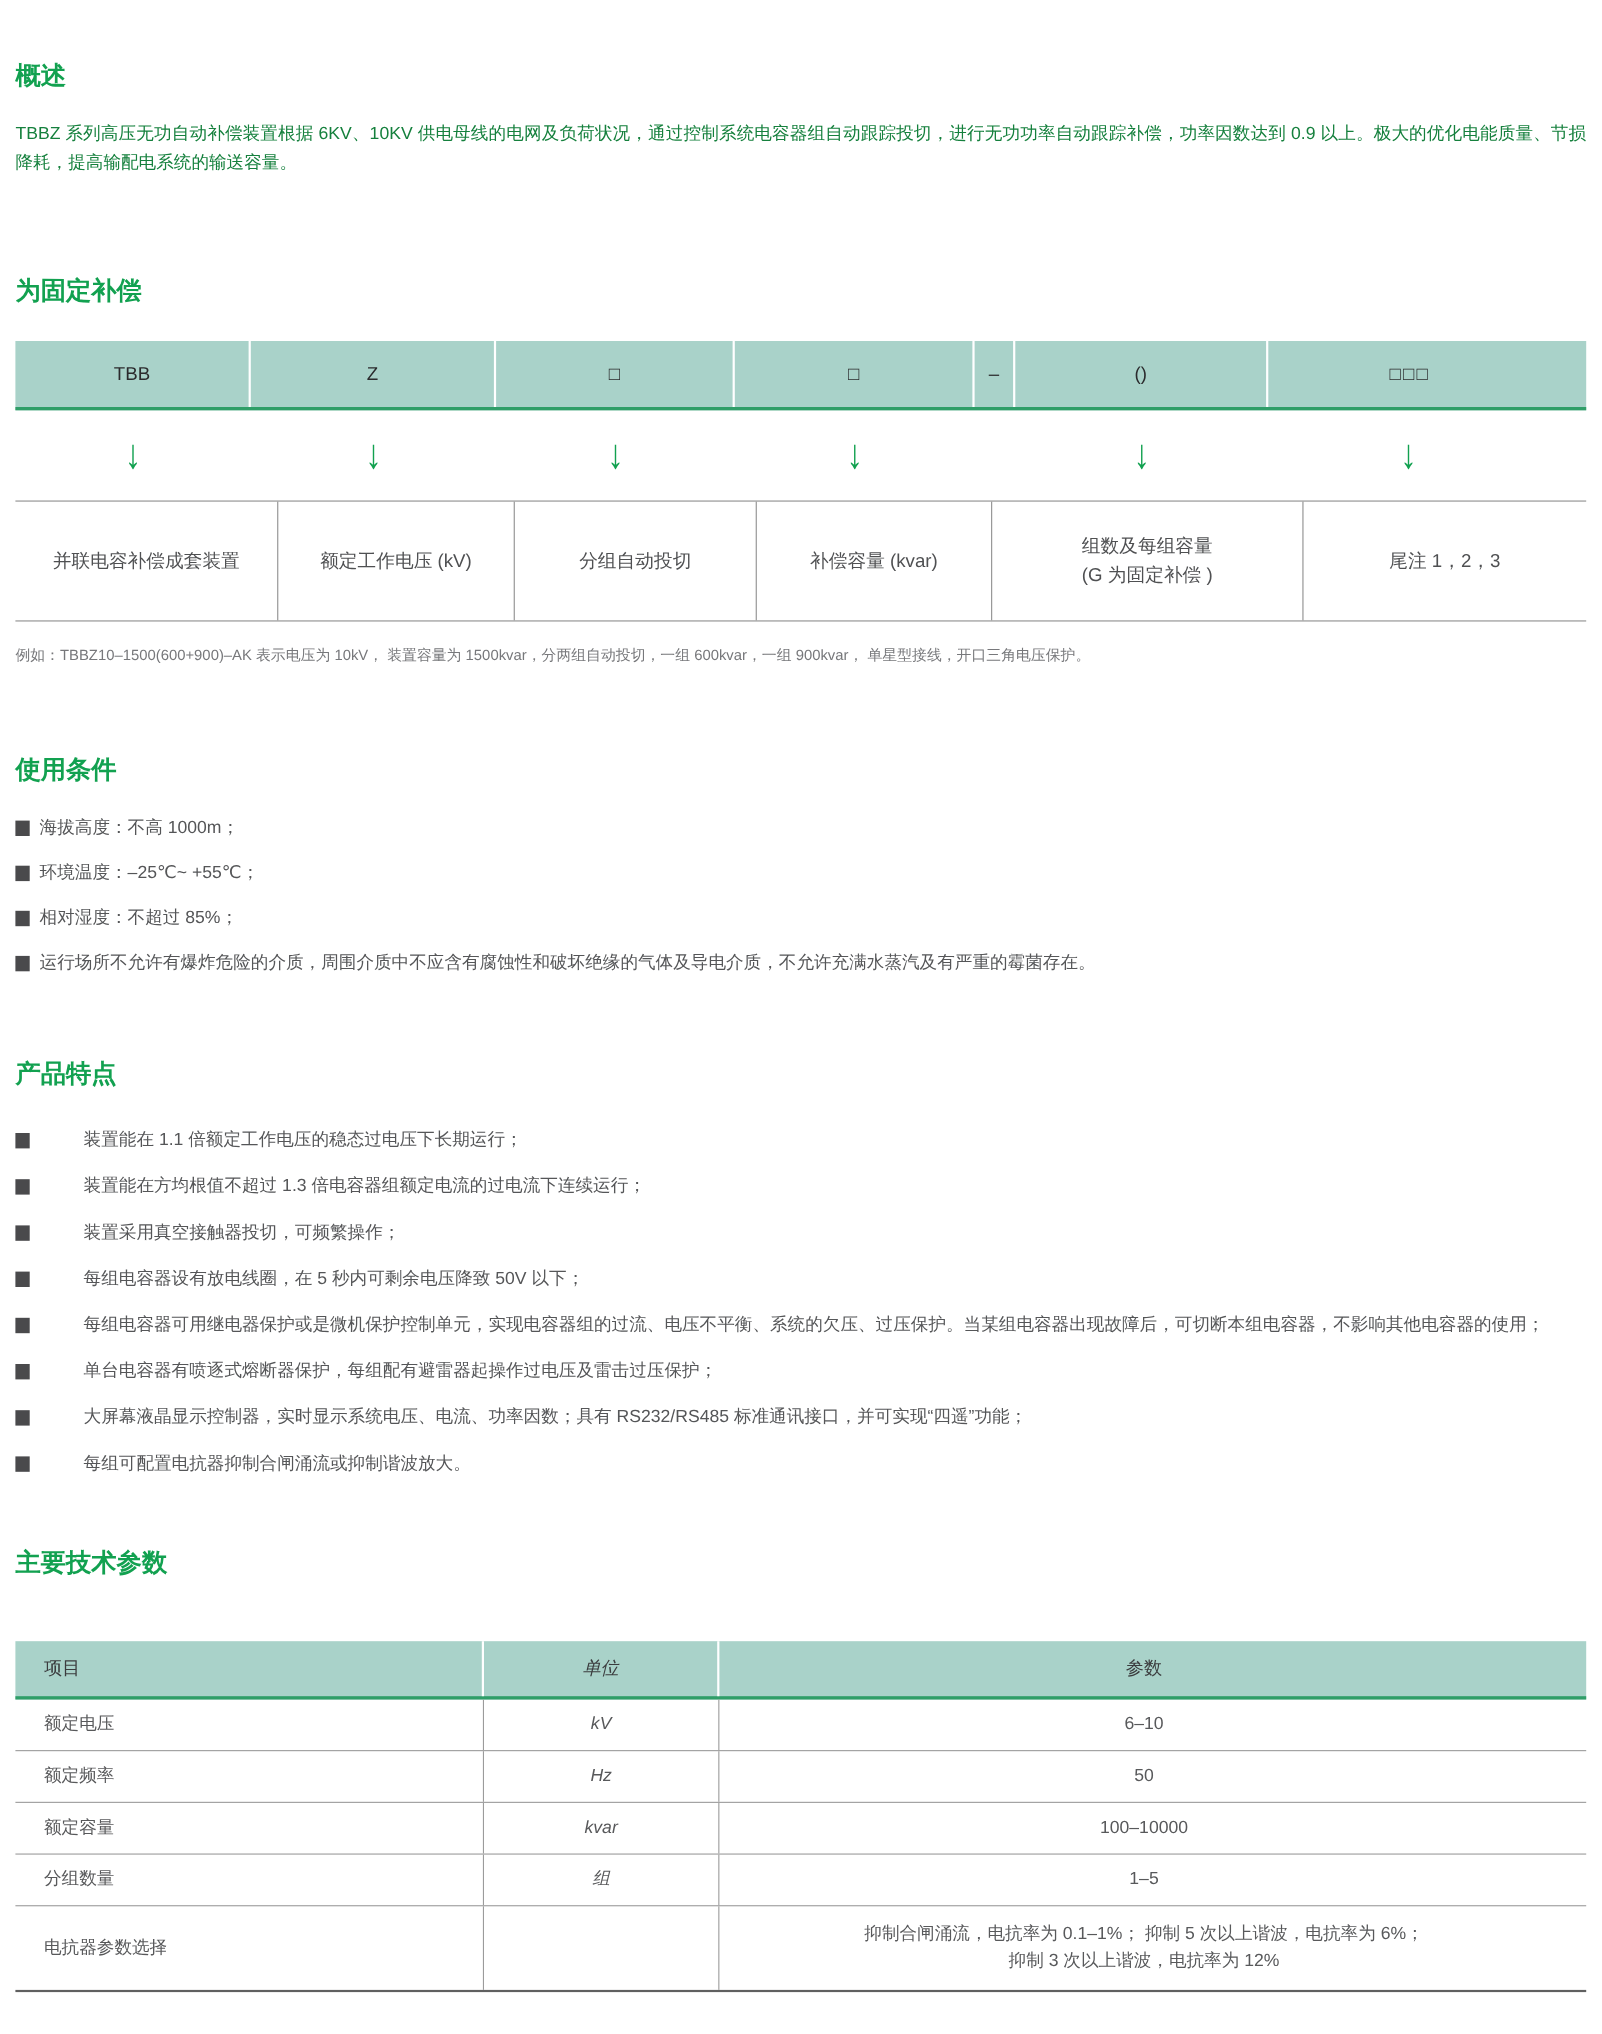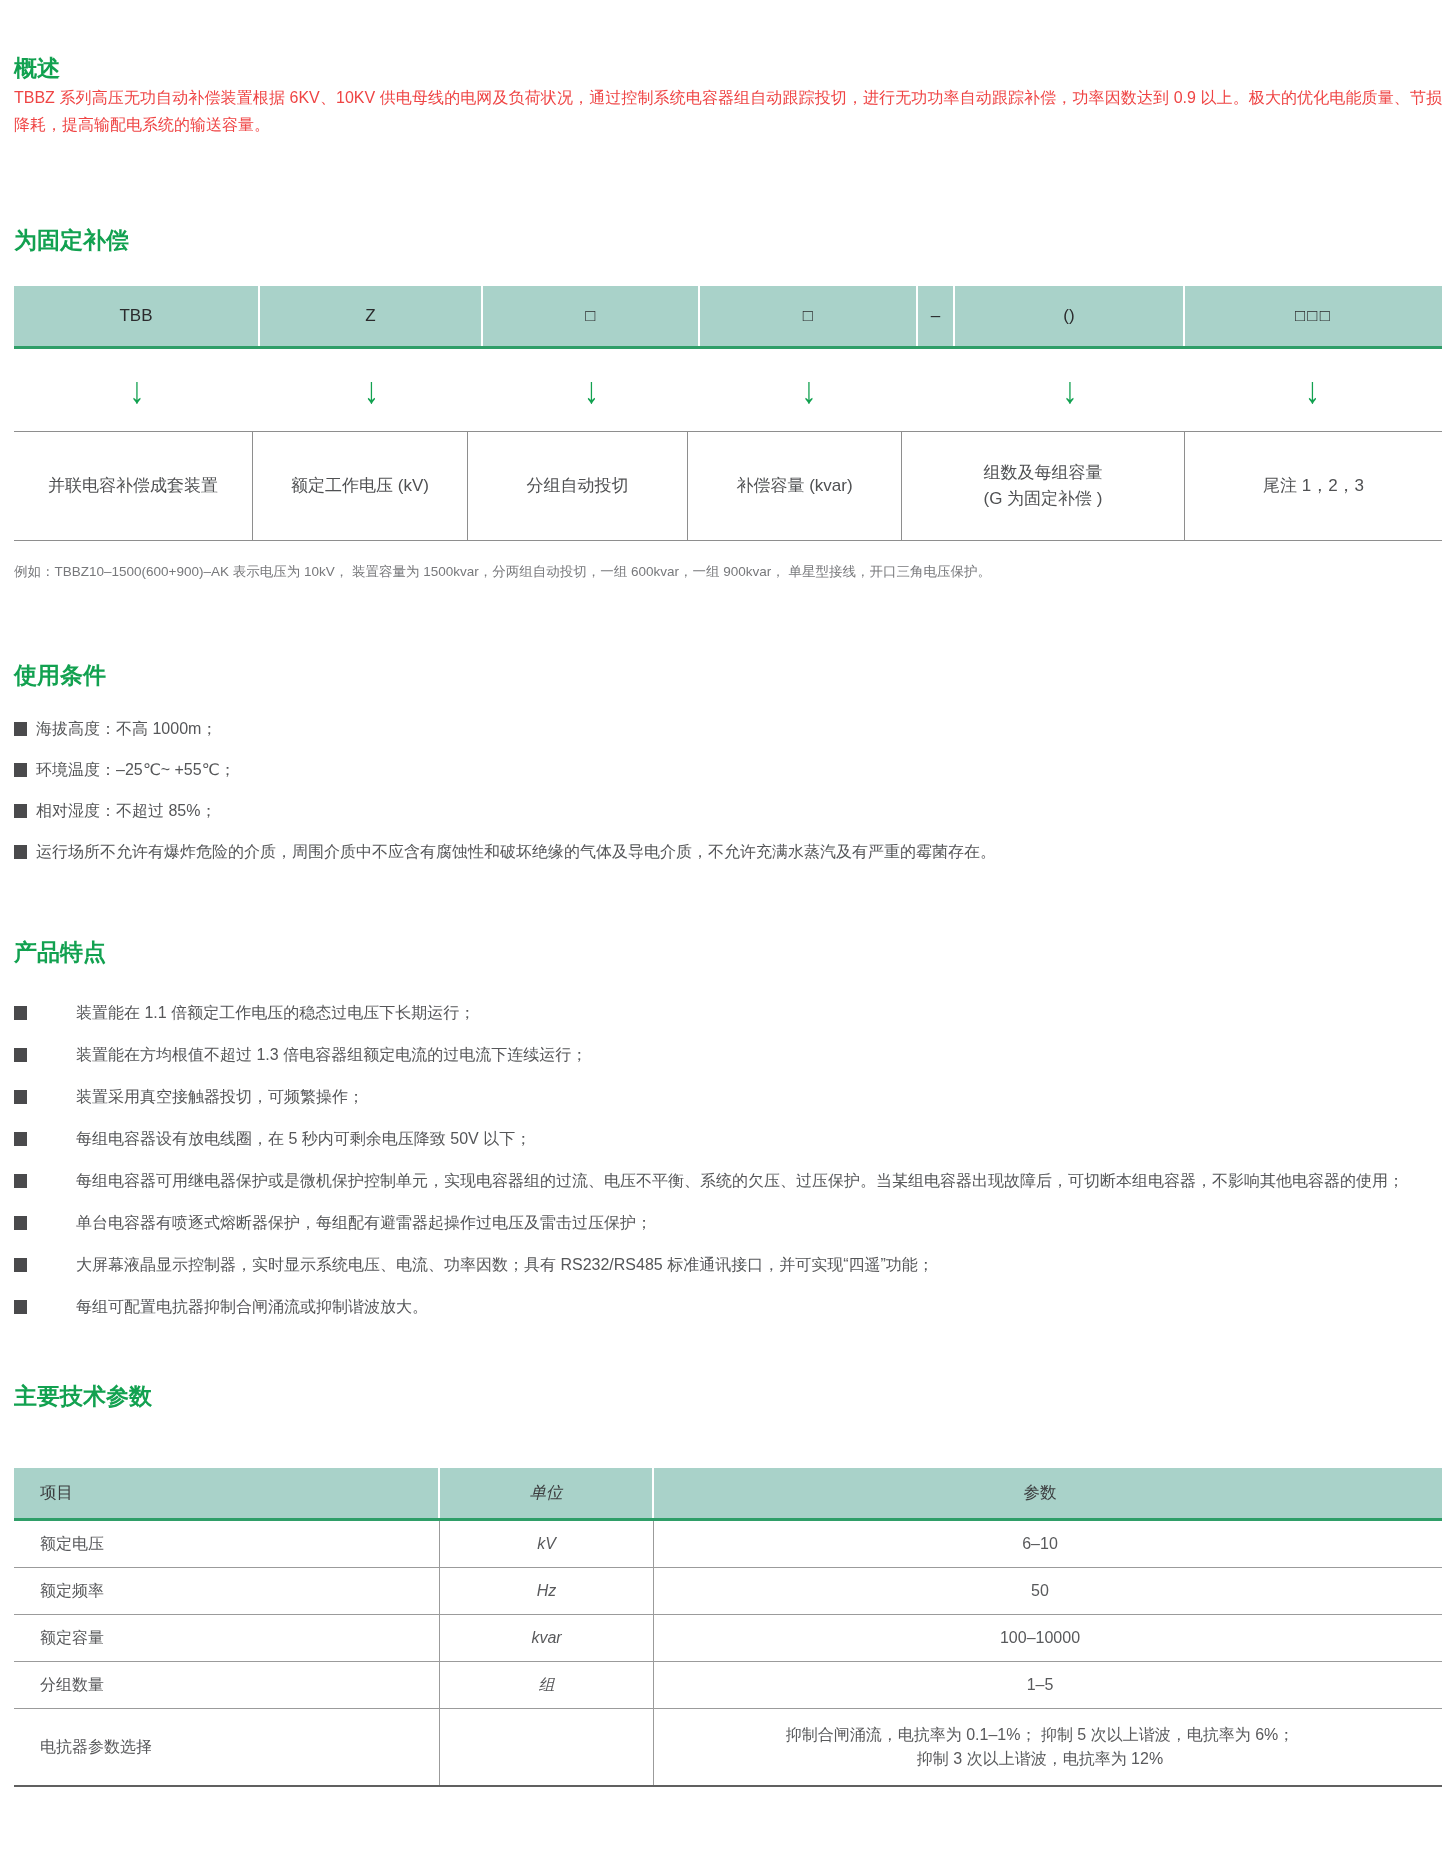--- a/index.html
+++ b/index.html
@@ -12,42 +12,43 @@
   }
   .page { padding: 52px 14px 20px 14px; }
 
   .h {
     color: #12a150;
     font-size: 23px;
     font-weight: 600;
     line-height: 32px;
   }
   .para {
+    margin-top: 24px;
     font-size: 16px;
     line-height: 27px;
-    color: #ef4444;
+    color: #15803d;
     text-align: justify;
   }
 
   
   .model-title { margin-top: 86px; }
   .mtable { margin-top: 30px; width: 1428px; }
   .mrow1 {
     display: flex;
     background: #a9d2c9;
     border-bottom: 3px solid #2f9e68;
   }
   .mrow1 .cell {
     height: 60px;
     display: flex; align-items: center; justify-content: center;
     font-size: 17px; color: #2b2b2d;
     border-right: 2px solid #ffffff;
   }
   .mrow1 .cell:last-child { border-right: none; }
-  .m1c1{width:246px}.m1c2{width:223px}.m1c3{width:217px}.m1c4{width:218px}
+  .m1c1{width:214px}.m1c2{width:223px}.m1c3{width:217px}.m1c4{width:218px}
   .m1c5{width:37px}.m1c6{width:230px}.m1c7{width:257px; letter-spacing:2px;}
 
   .arrows { display: flex; height: 82px; align-items: center; }
   .arrows .cell { display: flex; justify-content: center; }
   .arrow {
     color: #12a150;
     font-size: 30px;
     line-height: 30px;
     transform: scaleY(1.25);
     display: inline-block;

